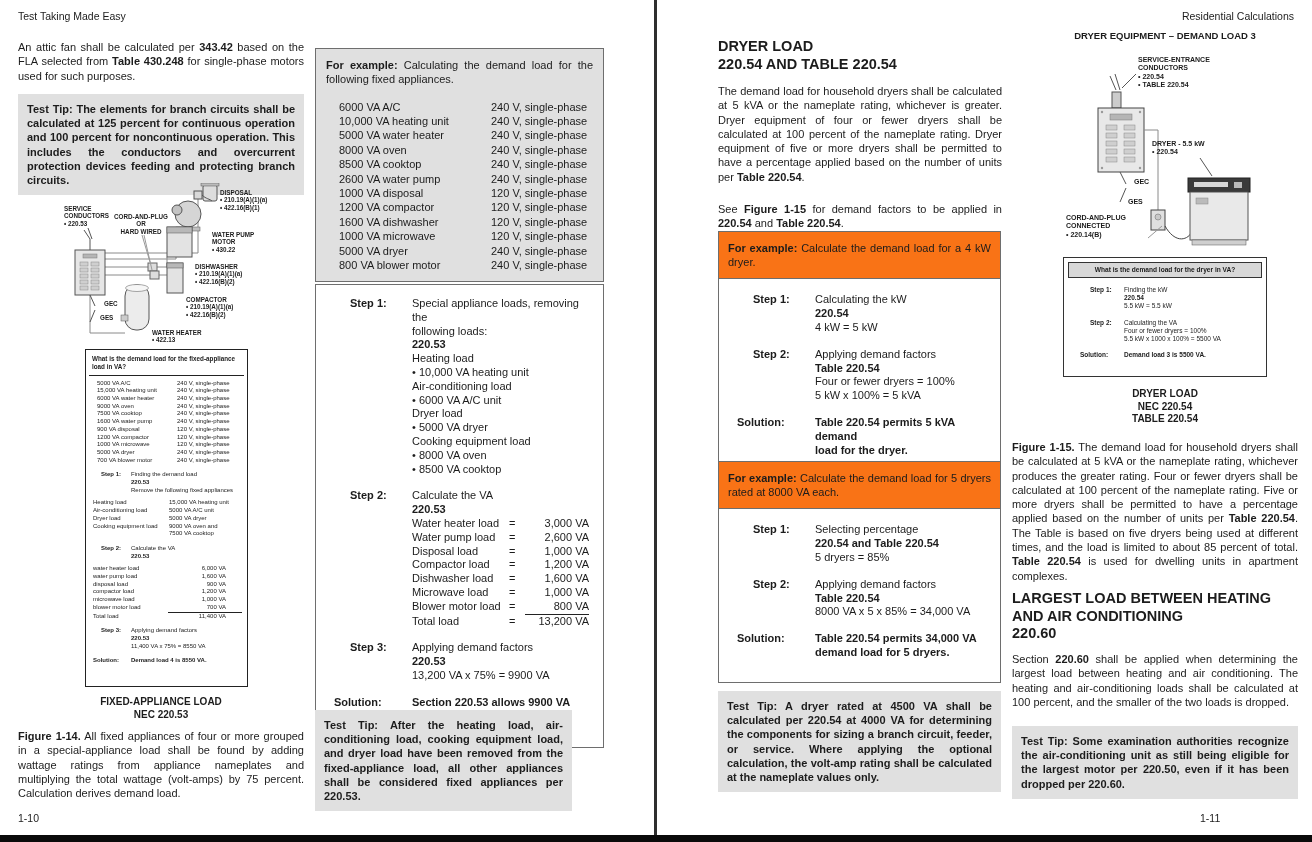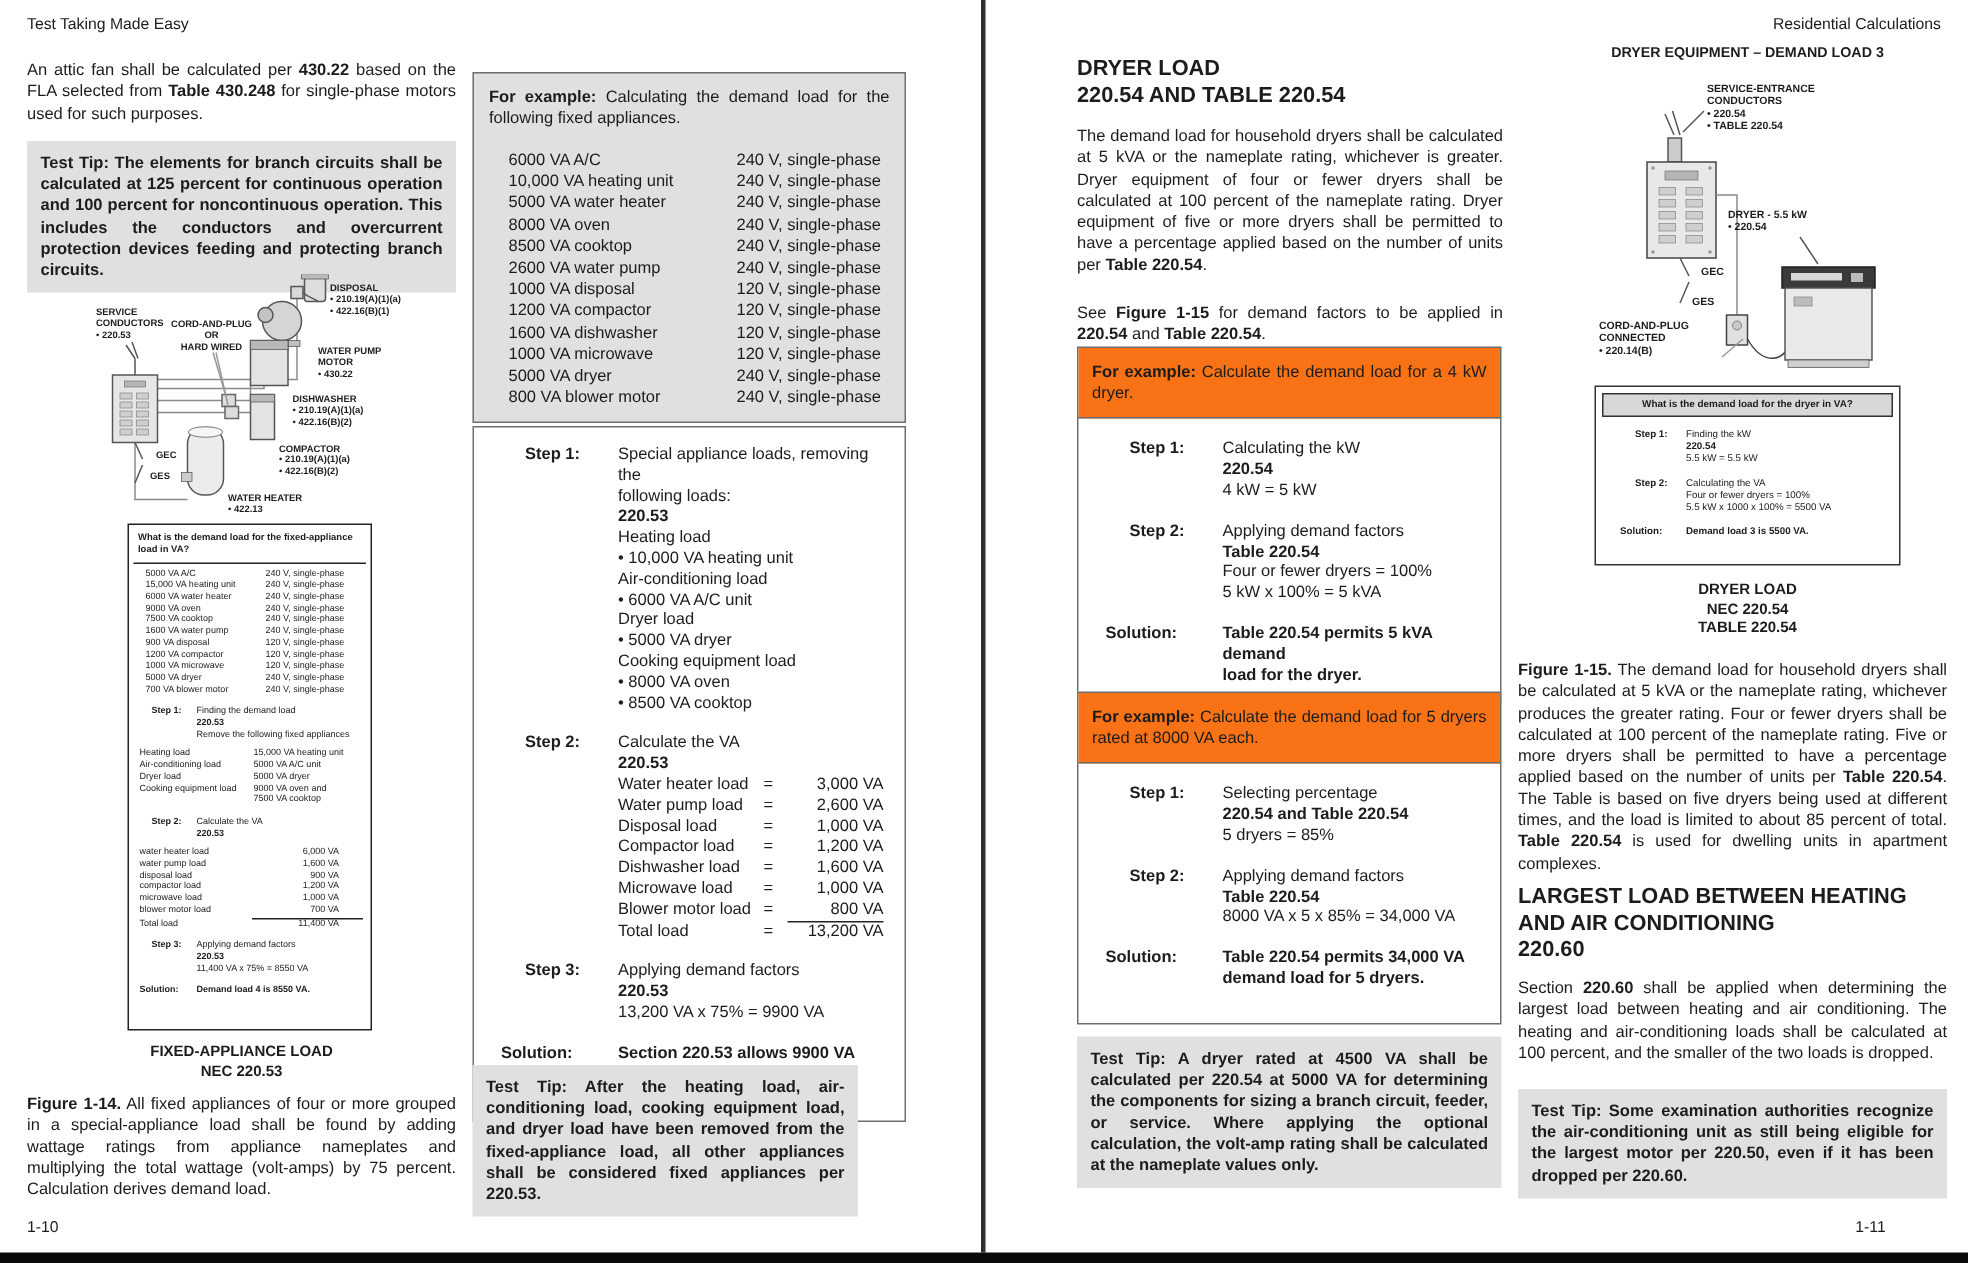--- a/index.html
+++ b/index.html
@@ -81,23 +81,23 @@
   .bottombar{position:absolute;left:0;bottom:0;width:1312px;height:7px;background:#0a0a0a;}
 </style>
 </head>
 <body>
 
 <div class="spread">
 
   <div class="abs runhead" style="left:18px;top:10px;">Test Taking Made Easy</div>
   <div class="abs runhead" style="left:1000px;top:10px;width:294px;text-align:right;">Residential Calculations</div>
   <div class="abs foot" style="left:18px;top:812px;">1-10</div>
-  <div class="abs foot" style="left:1200px;top:812px;width:94px;text-align:center;">1-11</div>
-
-  <div class="abs body" style="left:18px;top:40px;width:286px;">An attic fan shall be calculated per <b>430.22</b> based on the FLA selected from <b>Table 430.248</b> for single-phase motors used for such purposes.</div>
+  <div class="abs foot" style="left:1200px;top:812px;width:94px;text-align:left;">1-11</div>
+
+  <div class="abs body" style="left:18px;top:40px;width:286px;">An attic fan shall be calculated per <b>343.42</b> based on the FLA selected from <b>Table 430.248</b> for single-phase motors used for such purposes.</div>
 
   <div class="abs tipbox" style="left:18px;top:94px;width:286px;box-sizing:border-box;">Test Tip: The elements for branch circuits shall be calculated at 125 percent for continuous operation and 100 percent for noncontinuous operation. This includes the conductors and overcurrent protection devices feeding and protecting branch circuits.</div>
 
   <div class="diagram" style="left:64px;top:183px;width:240px;height:164px;">
     <svg width="240" height="164" viewBox="0 0 240 164">
 
       <g stroke="#8a8a8a" fill="none" stroke-width="1">
         <path d="M41 70 H134 V16"></path>
         <path d="M41 76 H112 V44"></path>
         <path d="M41 84 H84 M93 84 H103 V74"></path>
@@ -500,21 +500,21 @@
           </div>
         </div>
       <div class="solrow">
         <span class="lab">Solution:</span>
         <span class="txt">Table 220.54 permits 34,000 VA
 demand load for 5 dryers.</span>
       </div>
     </div>
   </div>
 
-  <div class="abs tipbox" style="left:718px;top:691px;width:283px;box-sizing:border-box;">Test Tip: A dryer rated at 4500 VA shall be calculated per 220.54 at 5000 VA for determining the components for sizing a branch circuit, feeder, or service. Where applying the optional calculation, the volt-amp rating shall be calculated at the nameplate values only.</div>
+  <div class="abs tipbox" style="left:718px;top:691px;width:283px;box-sizing:border-box;">Test Tip: A dryer rated at 4500 VA shall be calculated per 220.54 at 4000 VA for determining the components for sizing a branch circuit, feeder, or service. Where applying the optional calculation, the volt-amp rating shall be calculated at the nameplate values only.</div>
 
   <div class="abs dtitle" style="left:1040px;top:30px;width:250px;">DRYER EQUIPMENT – DEMAND LOAD 3</div>
 
   <div class="diagram" style="left:1040px;top:46px;width:250px;height:206px;">
     <svg width="250" height="206" viewBox="0 0 250 206">
 
       <g stroke="#555" fill="none">
         <path d="M70 30 l6 14 M75 28 l5 16"></path>
         <rect x="72" y="46" width="9" height="16" fill="#cccccc"></rect>
         <path d="M96 28 L82 42"></path>

